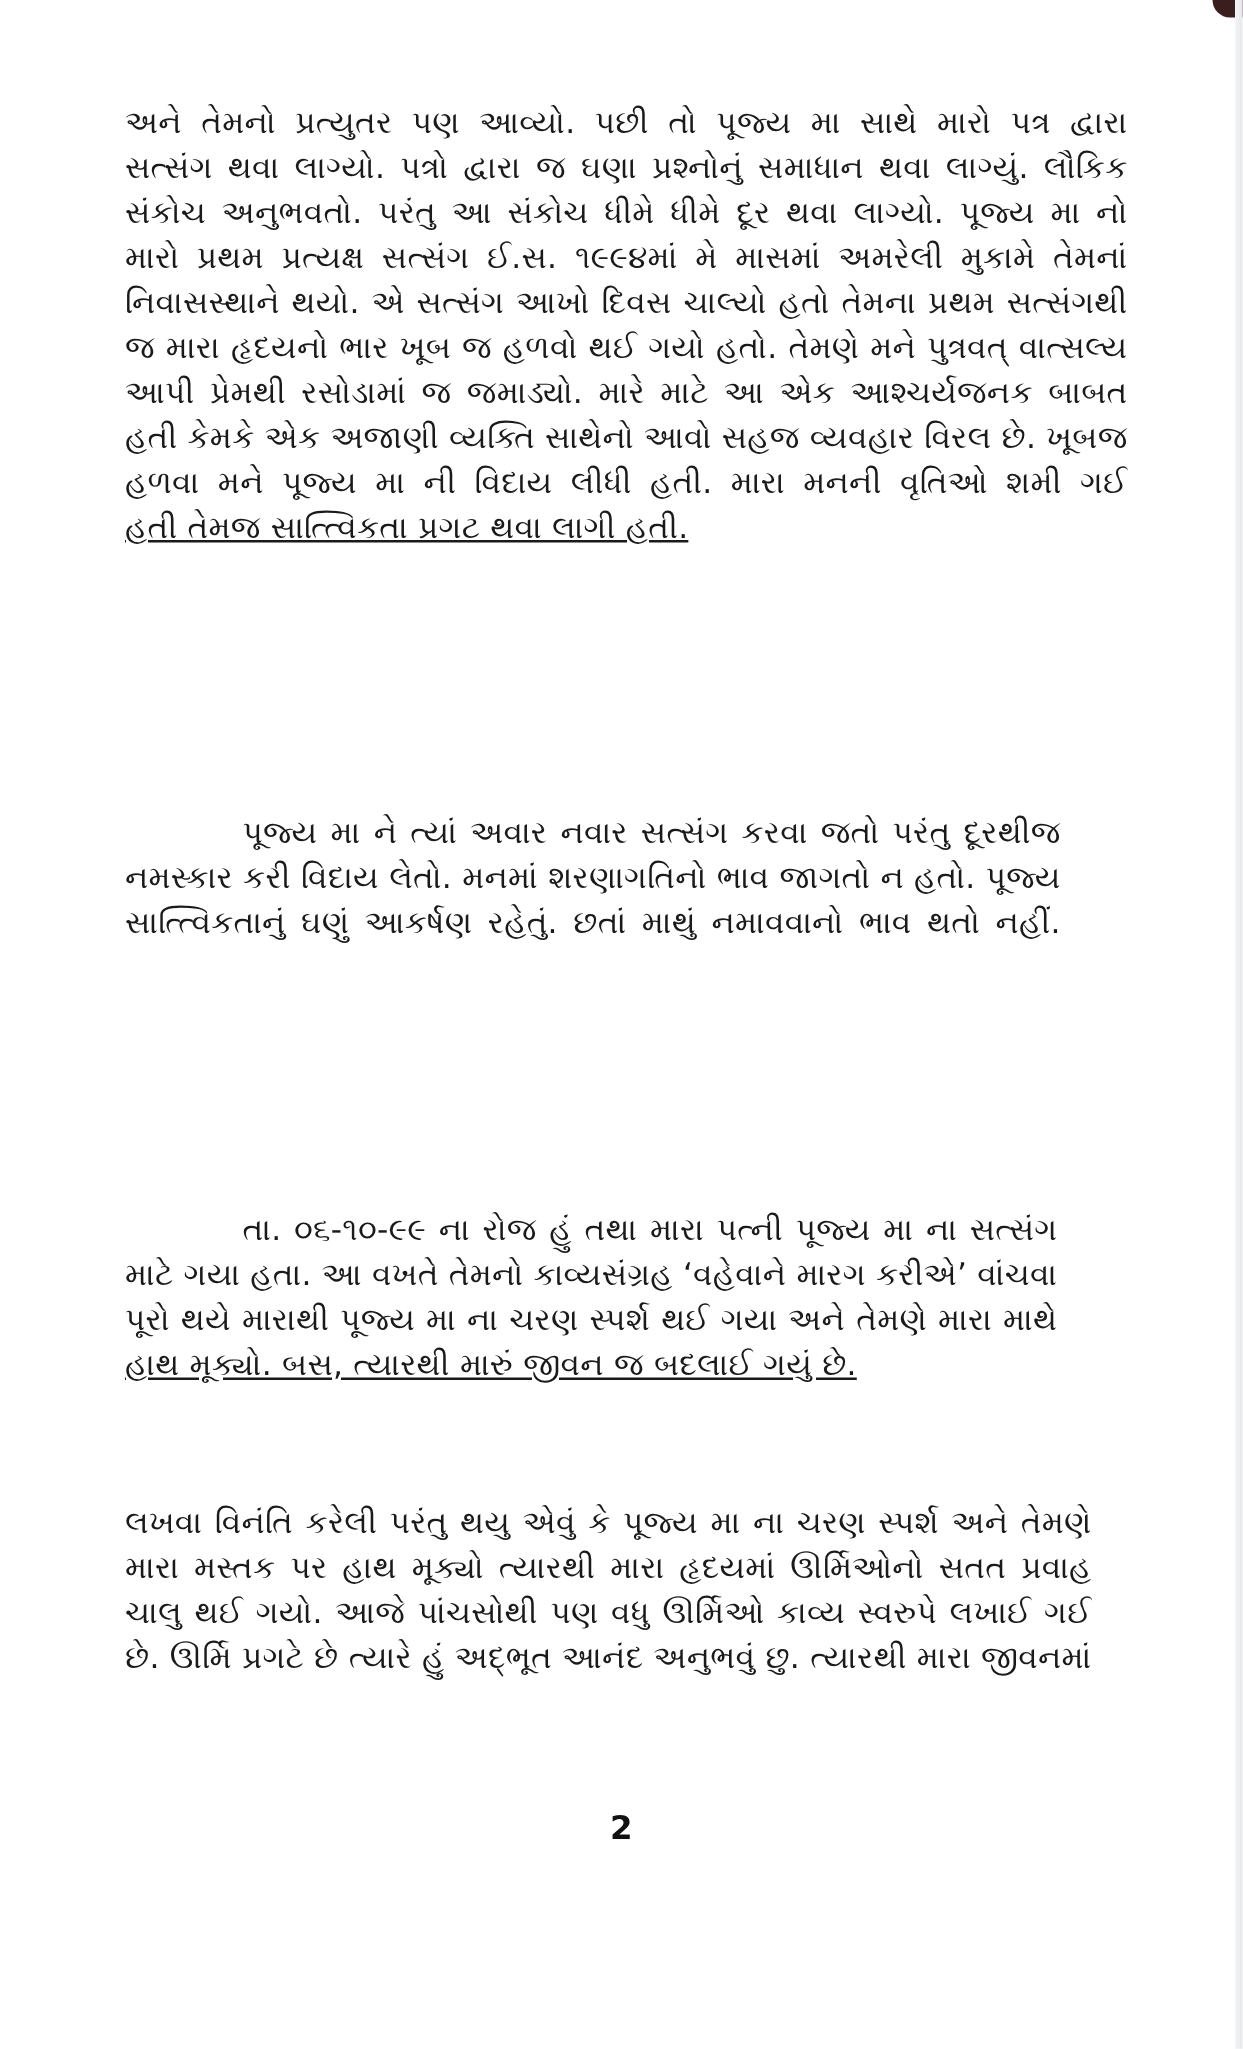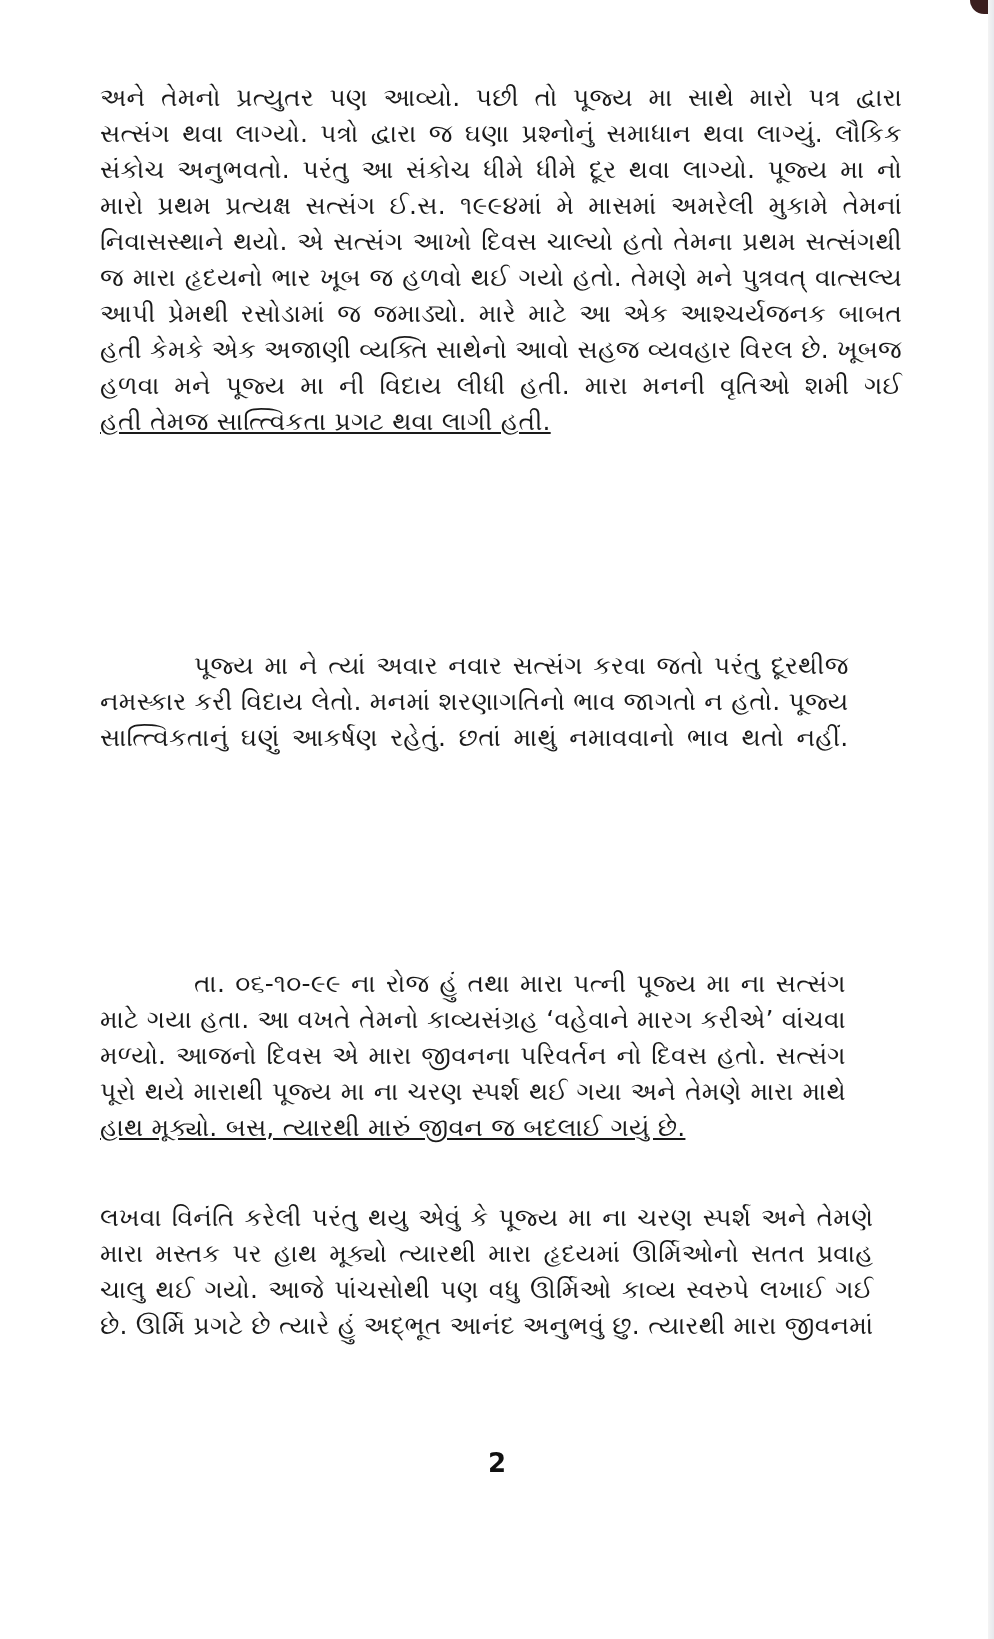--- a/index.html
+++ b/index.html
@@ -97,21 +97,20 @@
 
   <div class="paragraph p2">
     <span class="line indent">પૂજ્ય મા ને ત્યાં અવાર નવાર સત્સંગ કરવા જતો પરંતુ દૂરથીજ</span>
     <span class="line">નમસ્કાર કરી વિદાય લેતો. મનમાં શરણાગતિનો ભાવ જાગતો ન હતો. પૂજ્ય</span>
     <span class="line">સાત્ત્વિકતાનું ઘણું આકર્ષણ રહેતું. છતાં માથું નમાવવાનો ભાવ થતો નહીં.</span>
   </div>
 
   <div class="paragraph p3">
     <span class="line indent">તા. ૦૬-૧૦-૯૯ ના રોજ હું તથા મારા પત્ની પૂજ્ય મા ના સત્સંગ</span>
     <span class="line">માટે ગયા હતા. આ વખતે તેમનો કાવ્યસંગ્રહ ‘વહેવાને મારગ કરીએ’ વાંચવા</span>
-    <span class="line">મળ્યો. આજનો દિવસ એ મારા જીવનના પરિવર્તન નો દિવસ હતો. સત્સંગ</span>
     <span class="line">પૂરો થયે મારાથી પૂજ્ય મા ના ચરણ સ્પર્શ થઈ ગયા અને તેમણે મારા માથે</span>
     <span class="line last">હાથ મૂક્યો. બસ, ત્યારથી મારું જીવન જ બદલાઈ ગયું છે.</span>
   </div>
 
   <div class="paragraph p4">
     <span class="line">લખવા વિનંતિ કરેલી પરંતુ થયુ એવું કે પૂજ્ય મા ના ચરણ સ્પર્શ અને તેમણે</span>
     <span class="line">મારા મસ્તક પર હાથ મૂક્યો ત્યારથી મારા હૃદયમાં ઊર્મિઓનો સતત પ્રવાહ</span>
     <span class="line">ચાલુ થઈ ગયો. આજે પાંચસોથી પણ વધુ ઊર્મિઓ કાવ્ય સ્વરુપે લખાઈ ગઈ</span>
     <span class="line">છે. ઊર્મિ પ્રગટે છે ત્યારે હું અદ્ભૂત આનંદ અનુભવું છુ. ત્યારથી મારા જીવનમાં</span>
   </div>

